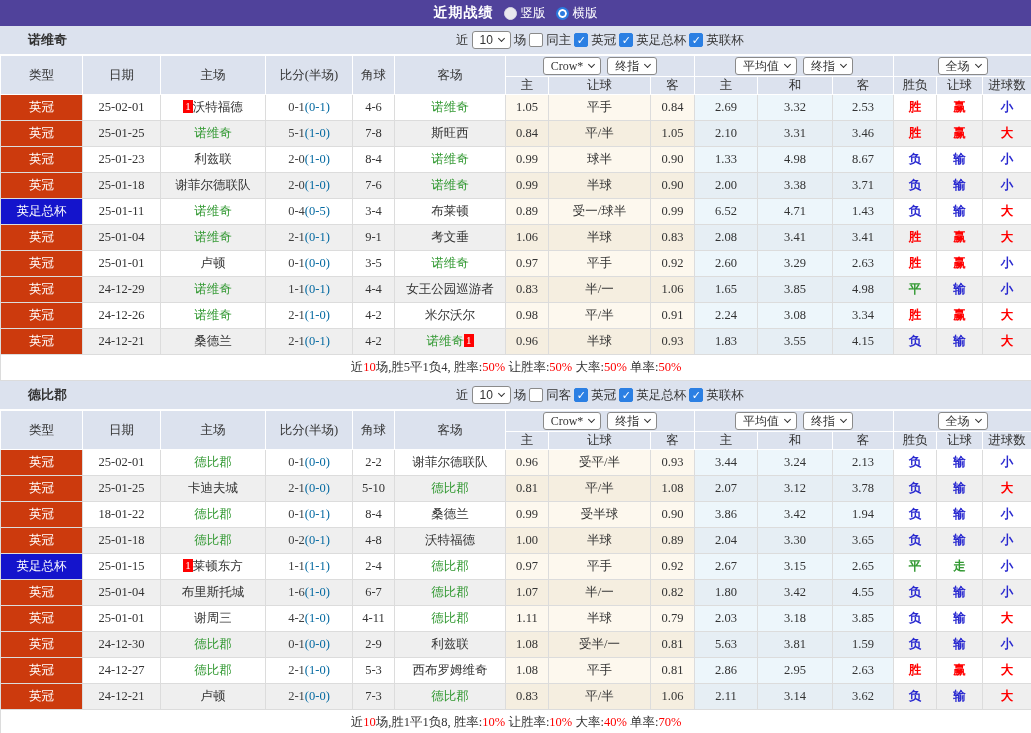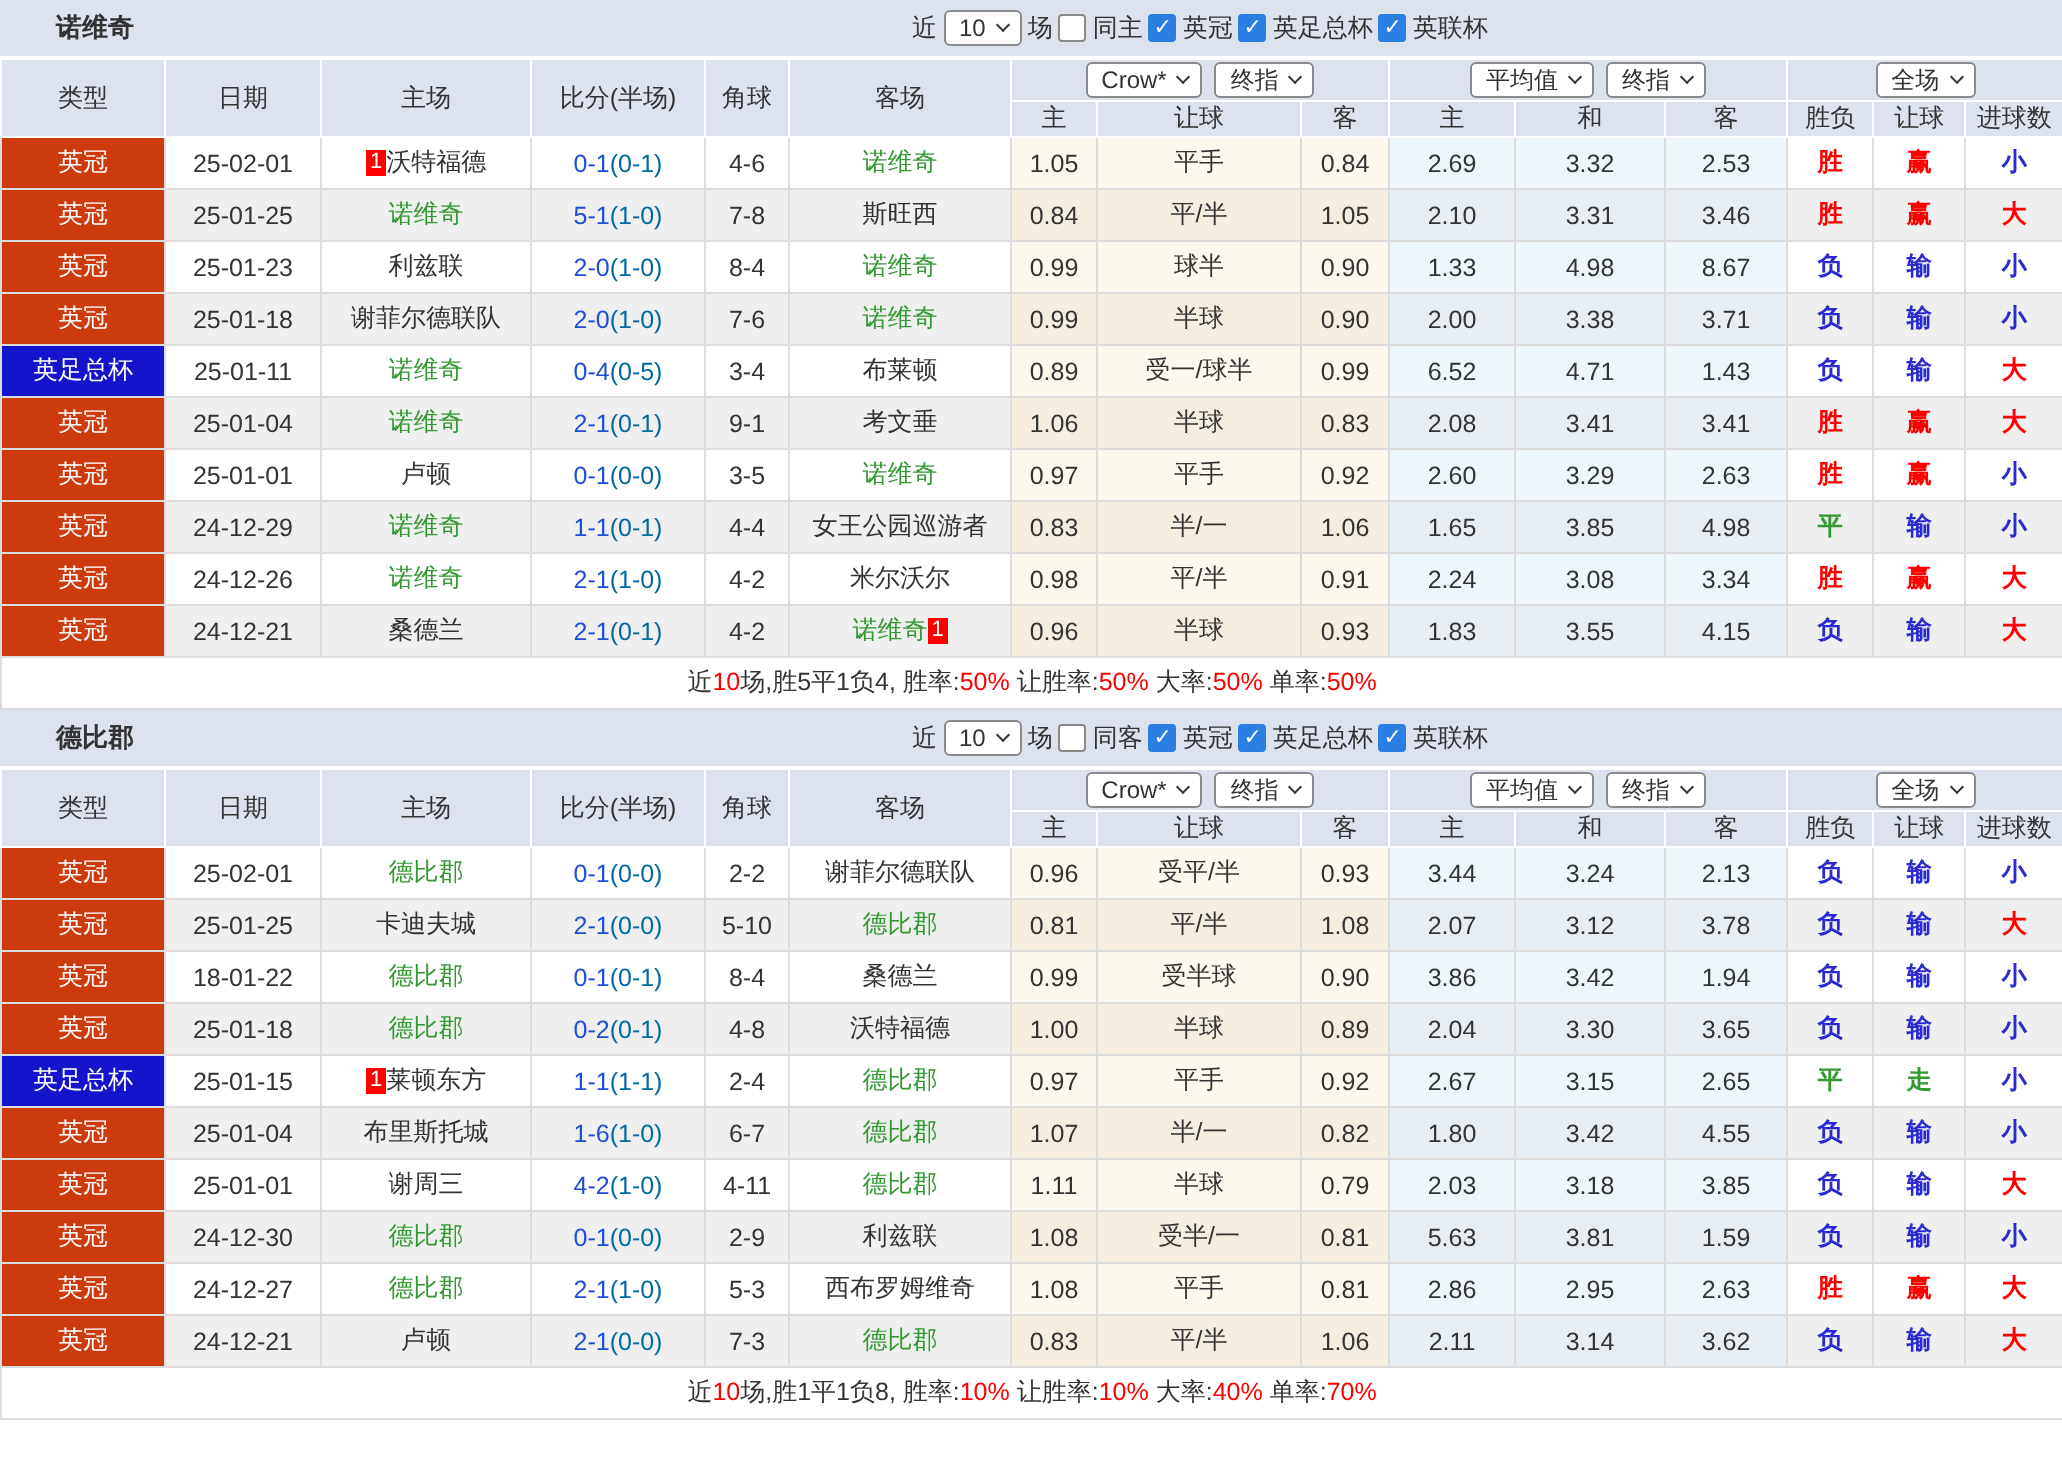--- a/index.html
+++ b/index.html
@@ -30,52 +30,65 @@
   .chev { display:inline-block; width:5px; height:5px; border-right:1.6px solid #333;
           border-bottom:1.6px solid #333; transform:rotate(45deg); margin-left:6px; margin-top:-3px; }
 
   
   .cb { display:inline-flex; align-items:center; justify-content:center; width:14px; height:14px;
         border:1px solid #8a8a8a; border-radius:2px; background:#fff; font-size:11px; line-height:1;
         color:#fff; cursor:pointer; }
   .cb.checked { background:#2b7fe3; border-color:#2b7fe3; }
 
   
-  table.grid { table-layout:fixed; border-collapse:collapse; width:1031px; font-size:12.5px; }
+  table.grid { table-layout:fixed; border-collapse:collapse; width:1031px; font-size:12.5px;font-family:Liberation Serif, serif; }
   table.grid th { background:#dce2ee; border:1px solid #fff; font-weight:normal; font-size:12.5px; padding:0; }
   table.grid thead tr.dd-row th { height:21px; }
   table.grid thead tr.lbl-row th { height:18px; }
   table.grid th.left-h { height:39px; }
   .dd-cell { text-align:center; }
   .dd-wrap { display:flex; justify-content:center; gap:6px; align-items:flex-end; }
   table.grid td { border:1px solid #dcdcdc; height:26px; padding:0 2px; text-align:center; overflow:hidden; white-space:nowrap; }
   td.c-left { background:#fff; }
   td.c-crow { background:#fdf8ee; }
   td.c-avg  { background:#edf6fb; }
   td.c-res  { background:#fff; }
   tr.even td.c-left, tr.even td.c-res { background:#efefef; }
   tr.even td.c-crow { background:#f5eee0; }
   tr.even td.c-avg  { background:#e6eef4; }
   td.type-league { background:#cc3a0d; color:#fff; border-color:#fff; }
   td.type-cup    { background:#1414cc; color:#fff; border-color:#fff; }
   .t-green { color:#339933; }
   .t-red   { color:#ff0000; }
   .t-blue  { color:#2a2ad0; }
-  .ft { color:#1d4ed8; }
+  .ft { color:#404040; }
   .ht { color:#0369a1; }
   .res-b { font-weight:bold; }
   .badge1 { display:inline-block; background:#ff0000; color:#fff; font-size:11px; line-height:13px;
             padding:0 2px; vertical-align:1px; }
   td.summary-td { background:#fff; font-size:12.5px; height:25px; border:1px solid #dcdcdc; }
   .seg-k { color:#333; } .seg-r { color:#ff0000; }
 </style>
 </head>
 <body>
 
 <div class="page">
+  <div class="topbar">
+    <div class="topbar-inner">
+      <span class="title">近期战绩</span>
+      <span class="radio-opt">
+        <span class="radio r-off"></span>
+        <span class="radio-label">竖版</span>
+      </span>
+      <span class="radio-opt">
+        <span class="radio r-on"></span>
+        <span class="radio-label">横版</span>
+      </span>
+    </div>
+  </div>
   <div id="sections">
       <div class="section">
         <div class="team-row">
           <span class="team-name">诺维奇</span>
           <div class="controls">
             <span>近</span>
             <span class="sel">
               <span class="sel-label">10</span>
               <span class="chev"></span>
             </span>

